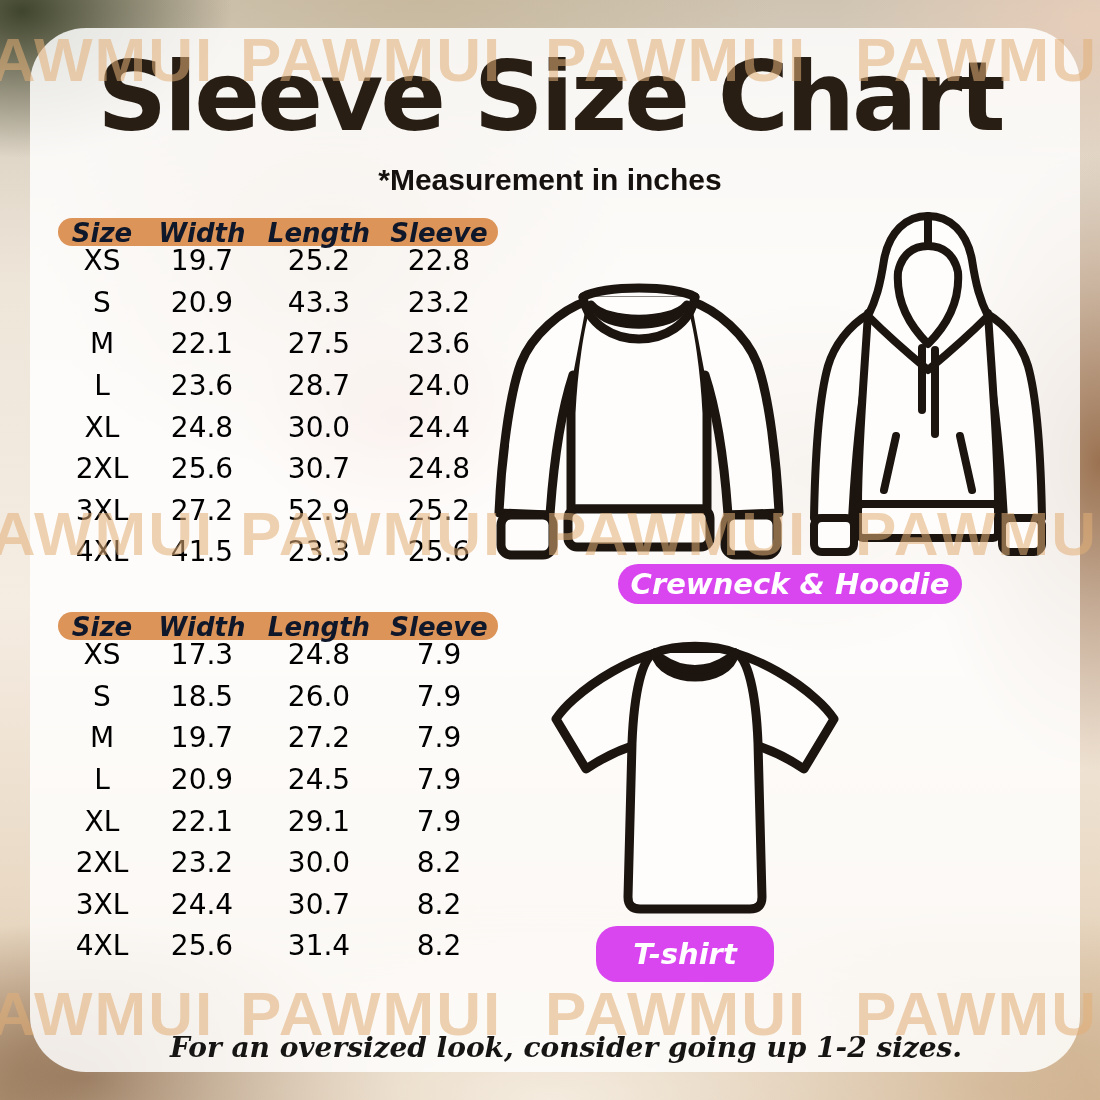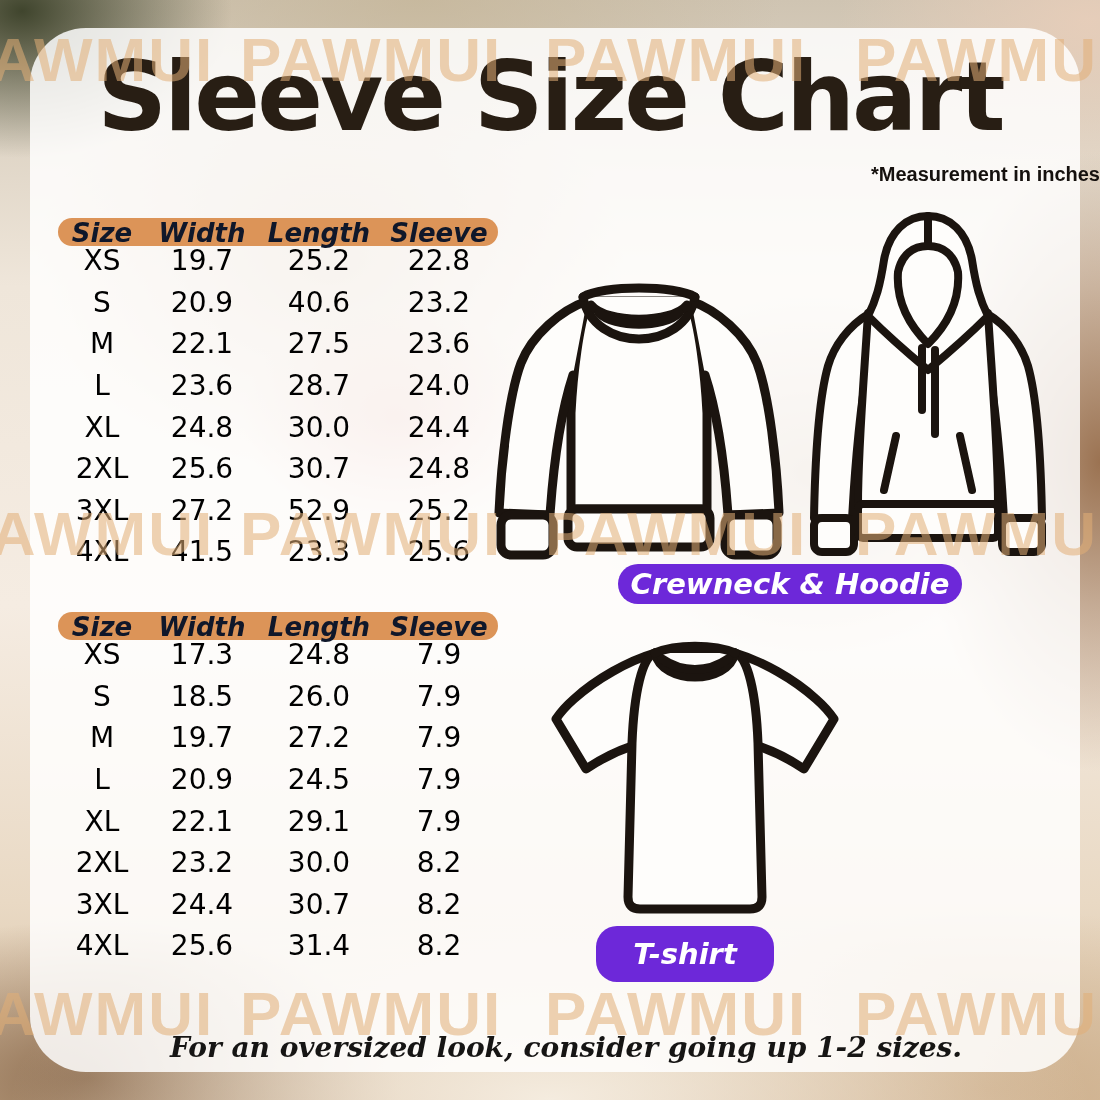--- a/index.html
+++ b/index.html
@@ -16,32 +16,32 @@
       radial-gradient(220px 160px at 36% 38%, rgba(214,120,104,.5), rgba(214,120,104,0) 70%),
       radial-gradient(340px 260px at 74% 43%, rgba(172,132,96,.55), rgba(172,132,96,0) 70%),
       radial-gradient(720px 260px at 50% 100%, rgba(246,238,226,.95), rgba(246,238,226,0) 75%),
       radial-gradient(420px 210px at 8% 98%, rgba(130,96,66,.85), rgba(130,96,66,0) 75%),
       radial-gradient(520px 240px at 90% 99%, rgba(205,174,138,.9), rgba(205,174,138,0) 75%),
       linear-gradient(180deg,#cfc4b2 0%,#efe6da 26%,#f5ece2 55%,#e9d9c4 82%,#d8c1a4 100%);}
   .panel{position:absolute;left:30px;top:28px;width:1050px;height:1044px;
          border-radius:56px;background:rgba(255,255,255,.84);}
   .title{position:absolute;left:0;top:40px;width:100%;text-align:center;z-index:5;
          font-size:97px;font-weight:bold;letter-spacing:-3px;color:#281e14;}
-  .subtitle{position:absolute;left:0;top:163px;width:100%;text-align:right;z-index:5;
-         font-family:"Liberation Sans",sans-serif;font-size:20px;font-weight:bold;color:#15110e;}
+  .subtitle{position:absolute;left:0;top:163px;width:100%;text-align:center;z-index:5;
+         font-family:"Liberation Sans",sans-serif;font-size:30px;font-weight:bold;color:#15110e;}
   .size-table{position:absolute;width:440px;z-index:5;}
   #table-0{left:58px;top:218px;}
   #table-1{left:58px;top:612px;}
   .thead{display:grid;grid-template-columns:88px 112px 122px 118px;height:28px;
          background:#DC9458;border-radius:19px;align-items:center;text-align:center;
          color:#0f172a;font-style:italic;font-weight:bold;font-size:26px;}
   .tbody{display:grid;grid-template-columns:88px 112px 122px 118px;grid-auto-rows:41.6px;
          margin-top:-6px;align-items:center;text-align:center;
          font-size:28px;color:#000000;}
-  .badge{position:absolute;z-index:5;background:#6d28d9;color:#fff;
+  .badge{position:absolute;z-index:5;background:#d946ef;color:#fff;
          font-style:italic;font-weight:bold;display:flex;align-items:center;
          justify-content:center;border-radius:21px;}
   #badge-crewneck{left:618px;top:564px;width:344px;height:40px;font-size:29px;}
   #badge-tshirt{left:596px;top:926px;width:178px;height:56px;font-size:29px;}
   .garment{position:absolute;z-index:4;}
   #crewneck-svg{left:484px;top:263px;}
   #hoodie-svg{left:806px;top:208px;}
   #tshirt-svg{left:542px;top:633px;}
   .footer-line1{position:absolute;top:995px;width:100%;text-align:center;z-index:5;
          font-family:"DejaVu Serif",serif;font-size:29px;color:#4c4b4a;}
@@ -71,21 +71,21 @@
         <span>Length</span>
         <span>Sleeve</span>
       </div>
     <div class="tbody">
         <span>XS</span>
         <span>19.7</span>
         <span>25.2</span>
         <span>22.8</span>
         <span>S</span>
         <span>20.9</span>
-        <span>40.6</span>
+        <span>43.3</span>
         <span>23.2</span>
         <span>M</span>
         <span>22.1</span>
         <span>27.5</span>
         <span>23.6</span>
         <span>L</span>
         <span>23.6</span>
         <span>28.7</span>
         <span>24.0</span>
         <span>XL</span>

